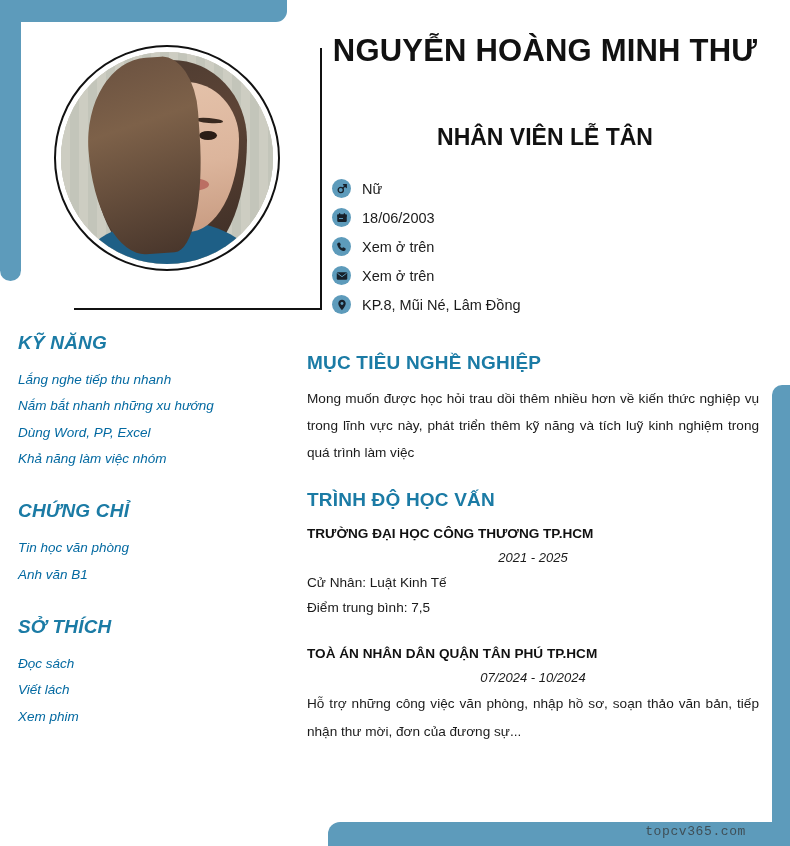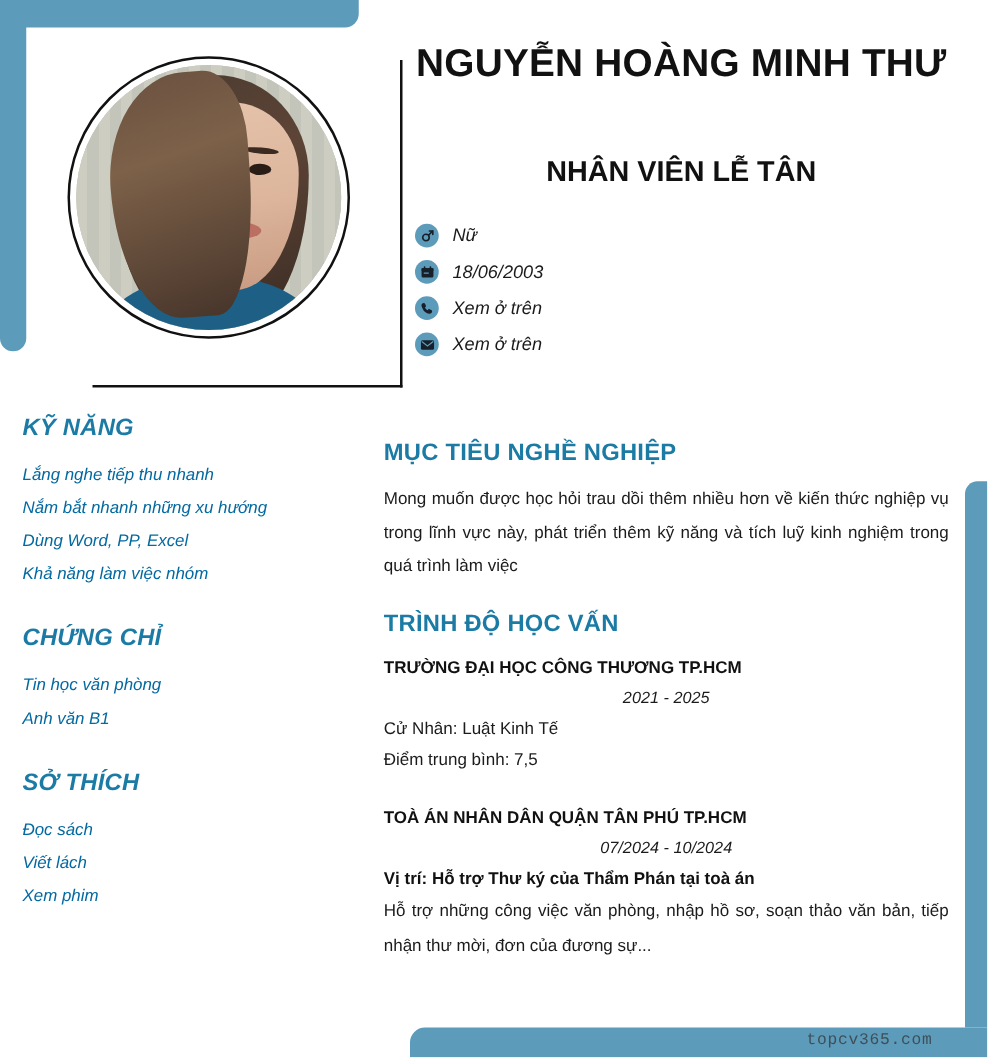--- a/index.html
+++ b/index.html
@@ -175,21 +175,20 @@
     font-size: 23px;
     font-weight: bold;
     color: #111111;
   }
 
   
   .contact-list {
     position: absolute;
     left: 332px; top: 174px;
     width: 420px;
-    font-style: italic;
   }
   .contact-row {
     display: flex;
     align-items: center;
     height: 29px;
   }
   .contact-ico {
     width: 19px; height: 19px;
     border-radius: 50%;
     background: #5d9bbb;
@@ -333,20 +332,29 @@
     <div class="contact-row">
       <span class="contact-ico">
         <svg width="12" height="12" viewBox="0 0 24 24">
           <rect x="1.5" y="4.5" width="21" height="15" rx="2.5" fill="#17202a"></rect>
           <path d="M2.8 6.4 L12 13.4 L21.2 6.4" fill="none" stroke="#5d9bbb" stroke-width="2"></path>
         </svg>
       </span>
       <span class="contact-text">Xem ở trên</span>
     </div>
 
+    <div class="contact-row">
+      <span class="contact-ico">
+        <svg width="12" height="12" viewBox="0 0 24 24">
+          <path d="M12 1.6c-4.1 0-7.4 3.3-7.4 7.4 0 5.5 7.4 13.4 7.4 13.4s7.4-7.9 7.4-13.4c0-4.1-3.3-7.4-7.4-7.4z" fill="#17202a"></path>
+          <circle cx="12" cy="9" r="2.9" fill="#5d9bbb"></circle>
+        </svg>
+      </span>
+      <span class="contact-text">KP.8, Mũi Né, Lâm Đồng</span>
+    </div>
 
   </div>
 
   <div class="col-left">
 
     <div class="sec-block">
       <div class="sec-head">KỸ NĂNG</div>
       <div class="bullet-line">Lắng nghe tiếp thu nhanh</div>
       <div class="bullet-line">Nắm bắt nhanh những xu hướng</div>
       <div class="bullet-line">Dùng Word, PP, Excel</div>
@@ -379,19 +387,18 @@
       <div class="sec-head">TRÌNH ĐỘ HỌC VẤN</div>
       <div class="entry-org">TRƯỜNG ĐẠI HỌC CÔNG THƯƠNG TP.HCM</div>
       <div class="entry-date">2021 - 2025</div>
       <div class="entry-line">Cử Nhân: Luật Kinh Tế</div>
       <div class="entry-line">Điểm trung bình: 7,5</div>
     </div>
 
     <div class="sec-block">
       <div class="entry-org">TOÀ ÁN NHÂN DÂN QUẬN TÂN PHÚ TP.HCM</div>
       <div class="entry-date">07/2024 - 10/2024</div>
-      <div class="entry-line bold">Vị trí: Hỗ trợ Thư ký của Thẩm Phán tại toà án</div>
       <div class="entry-desc">Hỗ trợ những công việc văn phòng, nhập hồ sơ, soạn thảo văn bản, tiếp nhận thư mời, đơn của đương sự...</div>
     </div>
 
   </div>
 
 </div>
 
 </body></html>

